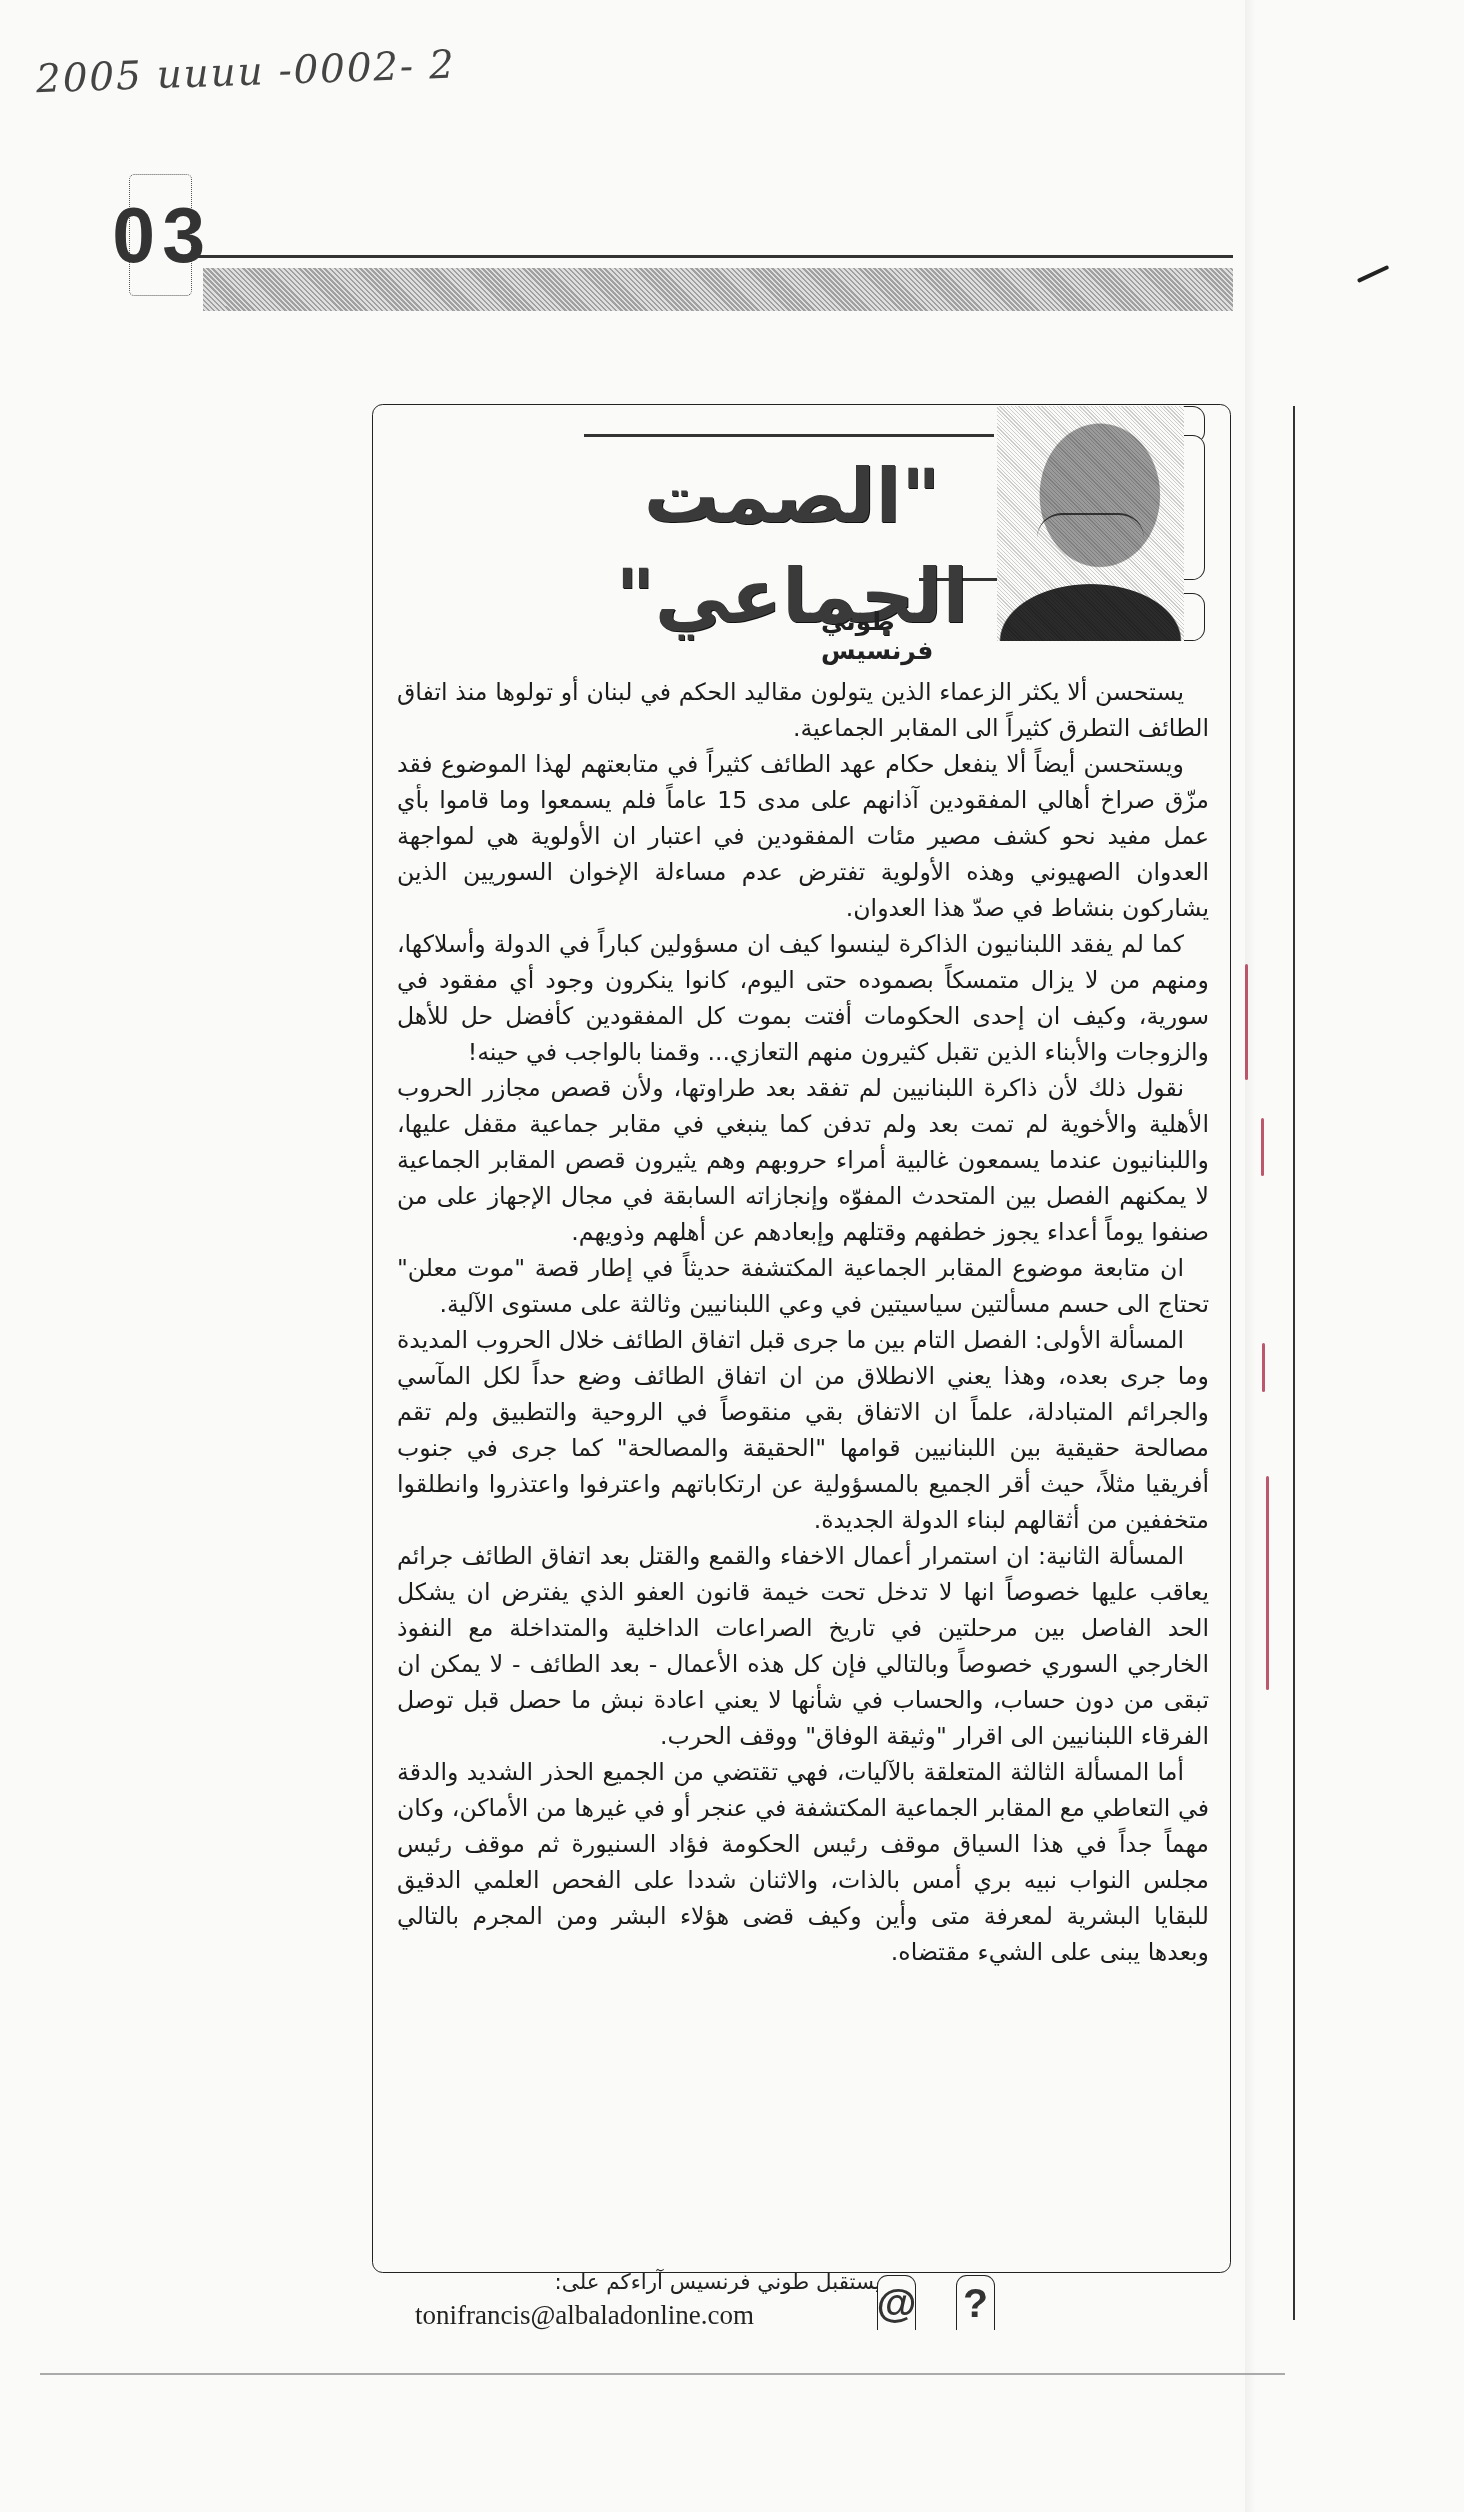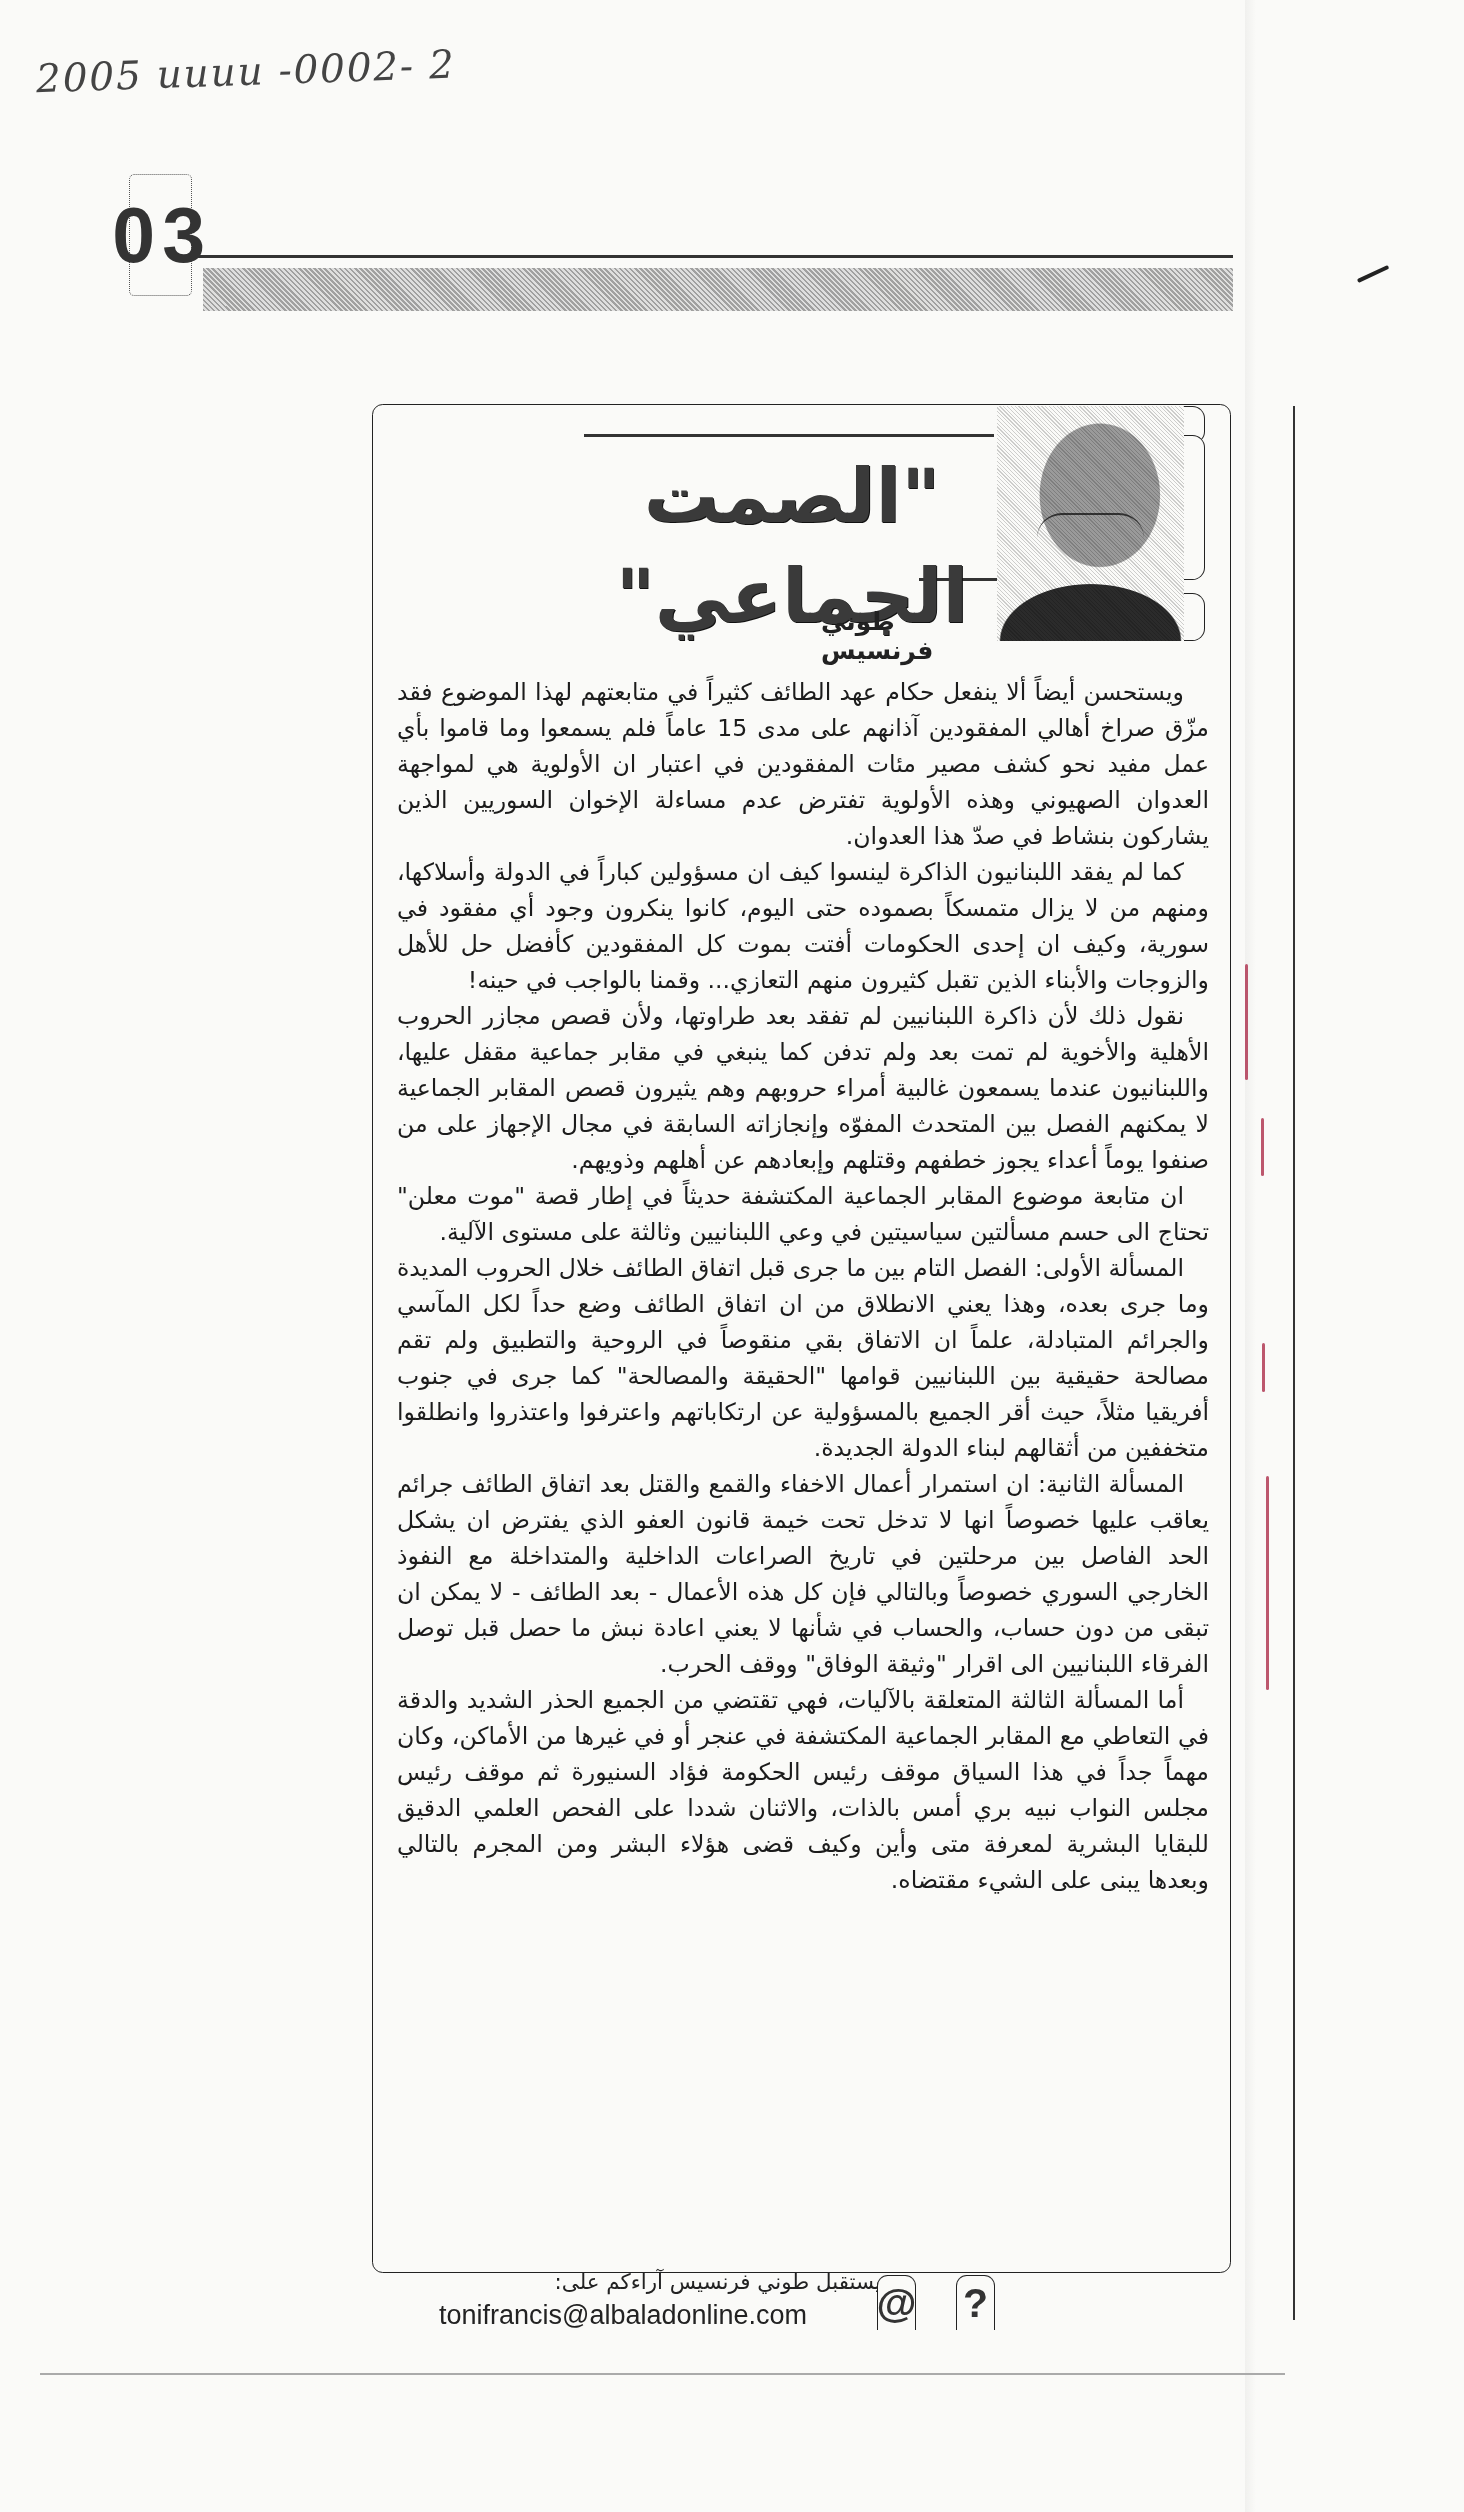--- a/index.html
+++ b/index.html
@@ -102,21 +102,21 @@
   .body-text p { margin: 0; text-indent: 25px; }
   .red-mark {
     position: absolute; width: 2.7px; background: #b03a55; border-radius: 1.8px; opacity: .85;
   }
   .contact-label {
     position: absolute; right: 584px; top: 2269px; width: 375px;
     direction: rtl; text-align: right; font-size: 21.4px; color: #222;
   }
   .contact-email {
     position: absolute; left: 415px; top: 2300px;
-    font-family: Liberation Sans, sans-serif; font-size: 27px; color: #222; margin-left: 24px;
+    font-family: Liberation Serif, serif; font-size: 27px; color: #222;
   }
   .icon-tab {
     position: absolute; top: 2275px; width: 37px; height: 54px;
     border: 1.8px solid #222; border-bottom: none; border-radius: 10.7px 10.7px 0 0;
     display: flex; align-items: center; justify-content: center;
     font-family: "Liberation Sans", sans-serif; font-weight: bold;
     font-size: 41px; color: #333; background: #fafaf8;
   }
 </style>
 </head>
@@ -147,20 +147,21 @@
   <div class="glasses"></div>
 </div>
 
 <div class="headline">
   <div>"الصمت الجماعي"</div>
 </div>
 
 <div class="author-name">طوني فرنسيس</div>
 
 <div class="body-text">
+  <p>يستحسن ألا يكثر الزعماء الذين يتولون مقاليد الحكم في لبنان أو تولوها منذ اتفاق الطائف التطرق كثيراً الى المقابر الجماعية.</p>
   <p>ويستحسن أيضاً ألا ينفعل حكام عهد الطائف كثيراً في متابعتهم لهذا الموضوع فقد مزّق صراخ أهالي المفقودين آذانهم على مدى 15 عاماً فلم يسمعوا وما قاموا بأي عمل مفيد نحو كشف مصير مئات المفقودين في اعتبار ان الأولوية هي لمواجهة العدوان الصهيوني وهذه الأولوية تفترض عدم مساءلة الإخوان السوريين الذين يشاركون بنشاط في صدّ هذا العدوان.</p>
   <p>كما لم يفقد اللبنانيون الذاكرة لينسوا كيف ان مسؤولين كباراً في الدولة وأسلاكها، ومنهم من لا يزال متمسكاً بصموده حتى اليوم، كانوا ينكرون وجود أي مفقود في سورية، وكيف ان إحدى الحكومات أفتت بموت كل المفقودين كأفضل حل للأهل والزوجات والأبناء الذين تقبل كثيرون منهم التعازي... وقمنا بالواجب في حينه!</p>
   <p>نقول ذلك لأن ذاكرة اللبنانيين لم تفقد بعد طراوتها، ولأن قصص مجازر الحروب الأهلية والأخوية لم تمت بعد ولم تدفن كما ينبغي في مقابر جماعية مقفل عليها، واللبنانيون عندما يسمعون غالبية أمراء حروبهم وهم يثيرون قصص المقابر الجماعية لا يمكنهم الفصل بين المتحدث المفوّه وإنجازاته السابقة في مجال الإجهاز على من صنفوا يوماً أعداء يجوز خطفهم وقتلهم وإبعادهم عن أهلهم وذويهم.</p>
   <p>ان متابعة موضوع المقابر الجماعية المكتشفة حديثاً في إطار قصة "موت معلن" تحتاج الى حسم مسألتين سياسيتين في وعي اللبنانيين وثالثة على مستوى الآلية.</p>
   <p>المسألة الأولى: الفصل التام بين ما جرى قبل اتفاق الطائف خلال الحروب المديدة وما جرى بعده، وهذا يعني الانطلاق من ان اتفاق الطائف وضع حداً لكل المآسي والجرائم المتبادلة، علماً ان الاتفاق بقي منقوصاً في الروحية والتطبيق ولم تقم مصالحة حقيقية بين اللبنانيين قوامها "الحقيقة والمصالحة" كما جرى في جنوب أفريقيا مثلاً، حيث أقر الجميع بالمسؤولية عن ارتكاباتهم واعترفوا واعتذروا وانطلقوا متخففين من أثقالهم لبناء الدولة الجديدة.</p>
   <p>المسألة الثانية: ان استمرار أعمال الاخفاء والقمع والقتل بعد اتفاق الطائف جرائم يعاقب عليها خصوصاً انها لا تدخل تحت خيمة قانون العفو الذي يفترض ان يشكل الحد الفاصل بين مرحلتين في تاريخ الصراعات الداخلية والمتداخلة مع النفوذ الخارجي السوري خصوصاً وبالتالي فإن كل هذه الأعمال - بعد الطائف - لا يمكن ان تبقى من دون حساب، والحساب في شأنها لا يعني اعادة نبش ما حصل قبل توصل الفرقاء اللبنانيين الى اقرار "وثيقة الوفاق" ووقف الحرب.</p>
   <p>أما المسألة الثالثة المتعلقة بالآليات، فهي تقتضي من الجميع الحذر الشديد والدقة في التعاطي مع المقابر الجماعية المكتشفة في عنجر أو في غيرها من الأماكن، وكان مهماً جداً في هذا السياق موقف رئيس الحكومة فؤاد السنيورة ثم موقف رئيس مجلس النواب نبيه بري أمس بالذات، والاثنان شددا على الفحص العلمي الدقيق للبقايا البشرية لمعرفة متى وأين وكيف قضى هؤلاء البشر ومن المجرم بالتالي وبعدها يبنى على الشيء مقتضاه.</p>
 </div>
 
 <div class="red-mark" style="left:1245px;top:964px;height:116px;"></div>

